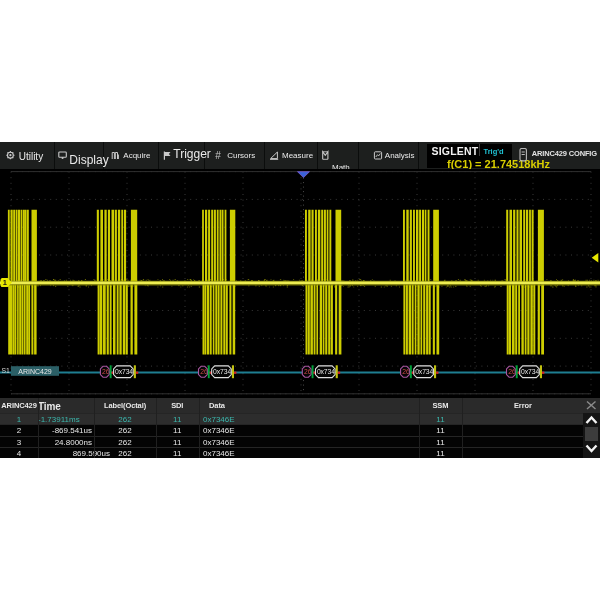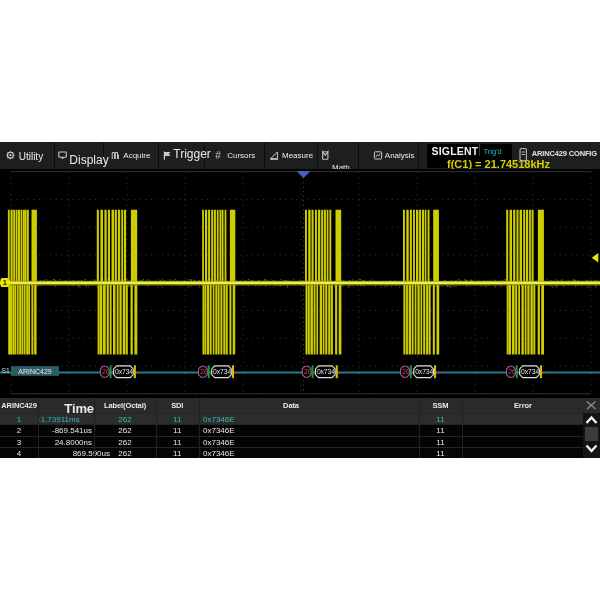--- a/index.html
+++ b/index.html
@@ -59,21 +59,21 @@
       <div style="position:absolute;left:69.3px;top:11px;font-size:12px;color:#eaeaea;white-space:nowrap">Display</div>
       <div style="position:absolute;left:123.3px;top:8.3px;font-size:8px;color:#eaeaea;white-space:nowrap">Acquire</div>
       <div style="position:absolute;left:173.3px;top:5px;font-size:12px;color:#eaeaea;white-space:nowrap">Trigger</div>
       <div style="position:absolute;left:227.2px;top:8.3px;font-size:8px;color:#eaeaea;white-space:nowrap">Cursors</div>
       <div style="position:absolute;left:282px;top:8.3px;font-size:8px;color:#eaeaea;white-space:nowrap">Measure</div>
       <div style="position:absolute;left:332px;top:21px;font-size:8px;color:#eaeaea;white-space:nowrap">Math</div>
       <div style="position:absolute;left:384.8px;top:8.3px;font-size:8px;color:#eaeaea;white-space:nowrap">Analysis</div>
     <div class="abs" style="left:426.7px;top:1.3px;width:85px;height:24px;background:#000"></div>
     <div class="abs" style="left:431.5px;top:3px;font-size:10.5px;font-weight:bold;color:#f2f2f2;letter-spacing:0.2px">SIGLENT</div>
     <div class="abs" style="left:478.5px;top:2px;width:1px;height:12px;background:#383838"></div>
-    <div class="abs" style="left:483.5px;top:5px;font-size:7.5px;font-weight:normal;color:#1fc0d2">Trig'd</div>
+    <div class="abs" style="left:483.5px;top:5px;font-size:7.5px;font-weight:bold;color:#1fc0d2">Trig'd</div>
     <div class="abs" style="left:447px;top:15.8px;font-size:11px;font-weight:bold;color:#d8ce00">f(C1) = 21.74518kHz</div>
     <svg class="abs" style="left:519px;top:6px;width:9px;height:15px">
         <rect x="1" y="0.5" width="6.4" height="12.4" rx="1.6" fill="none" stroke="#b9b9b9" stroke-width="1.1"></rect>
         <line x1="2.6" y1="4" x2="5.8" y2="4" stroke="#b9b9b9" stroke-width="1"></line>
         <line x1="2.6" y1="6.5" x2="5.8" y2="6.5" stroke="#b9b9b9" stroke-width="1"></line>
       </svg>
     <div class="abs" style="left:531.7px;top:6.2px;font-size:7.5px;font-weight:bold;color:#e4e4e4;letter-spacing:-0.15px;white-space:nowrap">ARINC429 CONFIG</div>
   </div>
   <div class="abs" style="left:0;top:27px;width:600px;height:228.5px;background:#000">
     <svg width="600" height="228.5" style="position:absolute;left:0;top:0">
@@ -763,24 +763,24 @@
 <rect x="539.9" y="196.3" width="2.1" height="12.899999999999977" fill="#c2c210"></rect>
 <rect x="542.0" y="202.6" width="2.4" height="2.2" fill="#dd2222"></rect>
       <rect x="0.7" y="109" width="8.3" height="9" rx="1.5" fill="#e8e800"></rect>
       <polygon points="9,110.8 12,113.5 9,116.2" fill="#e8e800"></polygon>
       <text x="4.8" y="116" font-size="7.5" font-weight="bold" fill="#1a1a1a" text-anchor="middle">1</text>
       <polygon points="591.7,88.7 598.3,83.9 598.3,93.5" fill="#e8e800"></polygon>
     </svg>
   </div>
   <div class="abs" style="left:0;top:255.5px;width:583.3px;height:15.3px;background:#2a2a2a"></div>
 <div class="abs" style="left:0px;top:259.1px;width:38px;text-align:center;font-size:7.5px;font-weight:bold;color:#e8e8e8;letter-spacing:-0.1px;white-space:nowrap">ARINC429</div>
-<div class="abs" style="left:38px;top:259.1px;width:56px;text-align:right;font-size:13px;font-weight:bold;color:#e8e8e8;letter-spacing:-0.1px;white-space:nowrap">Time</div>
+<div class="abs" style="left:38px;top:259.1px;width:56px;text-align:left;font-size:10px;font-weight:bold;color:#e8e8e8;letter-spacing:-0.1px;white-space:nowrap">Time</div>
 <div class="abs" style="left:94px;top:259.1px;width:62px;text-align:center;font-size:7.5px;font-weight:bold;color:#e8e8e8;letter-spacing:-0.1px;white-space:nowrap">Label(Octal)</div>
 <div class="abs" style="left:156px;top:259.1px;width:42.5px;text-align:center;font-size:7.5px;font-weight:bold;color:#e8e8e8;letter-spacing:-0.1px;white-space:nowrap">SDI</div>
-<div class="abs" style="left:181px;top:259.1px;width:220.0px;text-align:center;font-size:7.5px;font-weight:bold;color:#e8e8e8;letter-spacing:-0.1px;white-space:nowrap">Data</div>
+<div class="abs" style="left:209px;top:259.1px;width:220.0px;font-size:7.5px;font-weight:bold;color:#e8e8e8;letter-spacing:-0.1px;white-space:nowrap">Data</div>
 <div class="abs" style="left:418.5px;top:259.1px;width:43.89999999999998px;text-align:center;font-size:7.5px;font-weight:bold;color:#e8e8e8;letter-spacing:-0.1px;white-space:nowrap">SSM</div>
 <div class="abs" style="left:462.4px;top:259.1px;width:120.89999999999998px;text-align:center;font-size:7.5px;font-weight:bold;color:#e8e8e8;letter-spacing:-0.1px;white-space:nowrap">Error</div>
 <div class="abs" style="left:0;top:270.8px;width:583.3px;height:11.3px;background:#2d2d2d"></div>
 <div class="abs" style="left:0;top:272.6px;width:38px;text-align:center;font-size:8px;color:#3bb8ae">1</div>
 <div class="abs" style="left:38px;top:272.6px;width:54px;text-align:left;font-size:8px;color:#3bb8ae">-1.73911ms</div>
 <div class="abs" style="left:94px;top:272.6px;width:62px;text-align:center;font-size:8px;color:#3bb8ae">262</div>
 <div class="abs" style="left:156px;top:272.6px;width:42.5px;text-align:center;font-size:8px;color:#3bb8ae">11</div>
 <div class="abs" style="left:203px;top:272.6px;font-size:8px;color:#3bb8ae">0x7346E</div>
 <div class="abs" style="left:418.5px;top:272.6px;width:43.9px;text-align:center;font-size:8px;color:#3bb8ae">11</div>
 <div class="abs" style="left:0;top:282.1px;width:583.3px;height:11.3px;background:#040404"></div>

